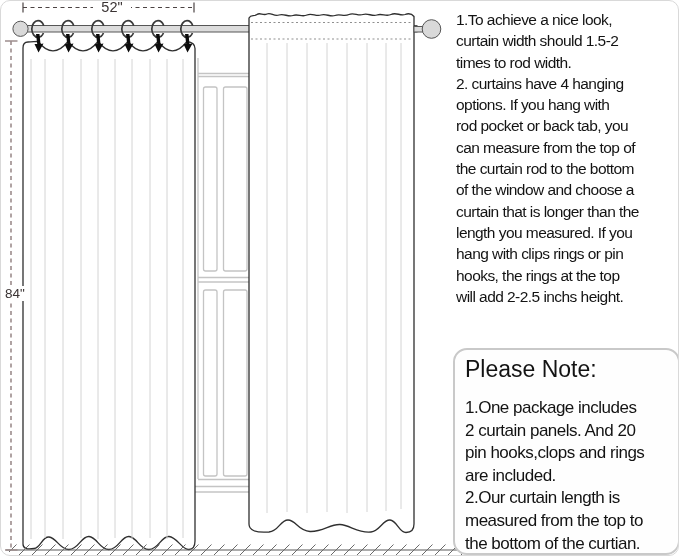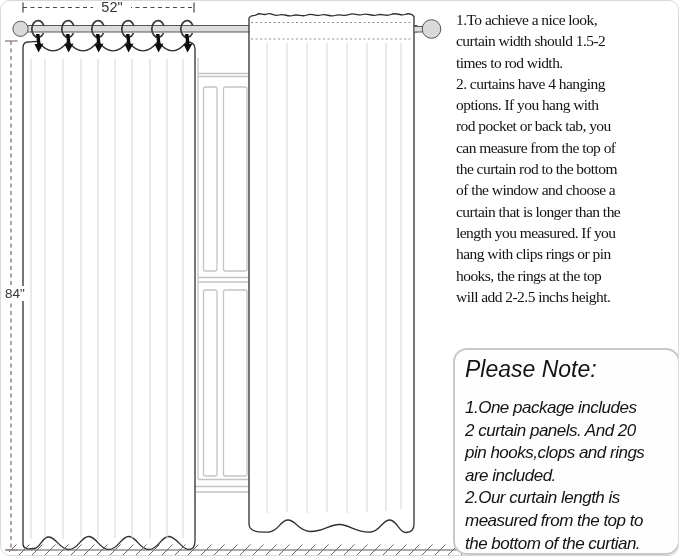--- a/index.html
+++ b/index.html
@@ -12,26 +12,26 @@
   .measure-label {
     position:absolute; background:#ffffff; color:#3b3434;
     text-align:center; padding:0 2px; z-index:3;
   }
   .rod-width-label  { left:92px; top:-2px; width:34px; font-size:14.5px; }
   .curtain-length-label { left:0px; top:285px; width:24px; font-size:13.5px; }
   .text-col { position:absolute; left:455px; top:5px; width:222px; color:#131313; }
   .suggestion-title { font-size:25px; letter-spacing:0.2px; line-height:30px; }
   .suggestion-body {
     font-size:15.5px; line-height:21.3px; letter-spacing:-0.55px;
-    white-space:pre-line; margin-top:3px;font-family:Liberation Serif, serif;
+    white-space:pre-line; margin-top:3px;
   }
   .note-box {
     position:absolute; left:452px; top:347px; width:227px; height:207px;
     box-sizing:border-box; border:2px solid #c9c9c9; border-radius:14px;
-    background:#fefefe; padding:5px 10px; color:#131313;font-style:italic;
+    background:#fefefe; padding:5px 10px; color:#131313;
   }
   .note-title { font-size:23px; line-height:29px; }
   .note-body {
     font-size:17px; line-height:22.6px; letter-spacing:-0.5px;
     white-space:pre-line; margin-top:13px;
   }
 </style>
 </head>
 <body>
 

